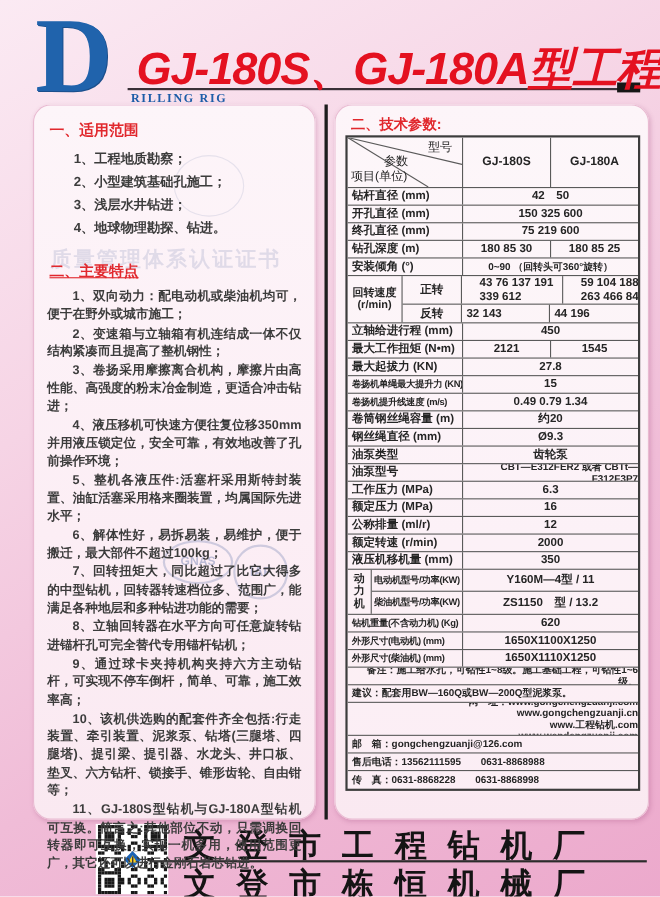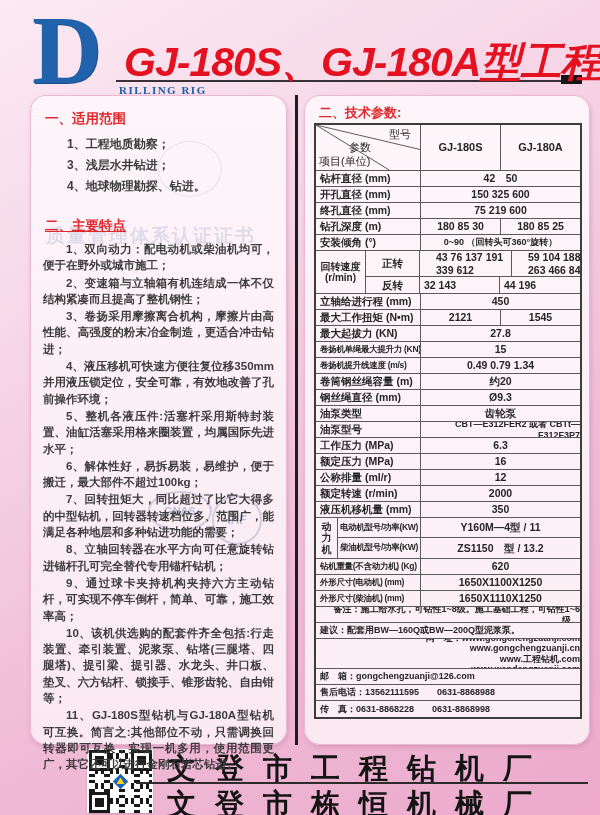--- a/index.html
+++ b/index.html
@@ -98,20 +98,21 @@
 
   <div class="panel pleft">
     <div class="wm-text">质量管理体系认证证书</div>
     <div class="seal seal0"></div>
     <div class="seal seal1">GNAS</div>
     <div class="seal seal2">IAF</div>
     <div class="lp">
       <div class="sec-title">一、适用范围</div>
       <div id="s1-list">
           <div class="li1">1、工程地质勘察；</div>
+          <div class="li1">2、小型建筑基础孔施工；</div>
           <div class="li1">3、浅层水井钻进；</div>
           <div class="li1">4、地球物理勘探、钻进。</div>
         </div>
       <div class="sec-title s2">二、主要特点</div>
       <div id="s2-list">
           <div class="li2">1、双向动力：配电动机或柴油机均可，便于在野外或城市施工；</div>
           <div class="li2">2、变速箱与立轴箱有机连结成一体不仅结构紧凑而且提高了整机钢性；</div>
           <div class="li2">3、卷扬采用摩擦离合机构，摩擦片由高性能、高强度的粉末冶金制造，更适合冲击钻进；</div>
           <div class="li2">4、液压移机可快速方便往复位移350mm并用液压锁定位，安全可靠，有效地改善了孔前操作环境；</div>
           <div class="li2">5、整机各液压件:活塞杆采用斯特封装置、油缸活塞采用格来圈装置，均属国际先进水平；</div>

